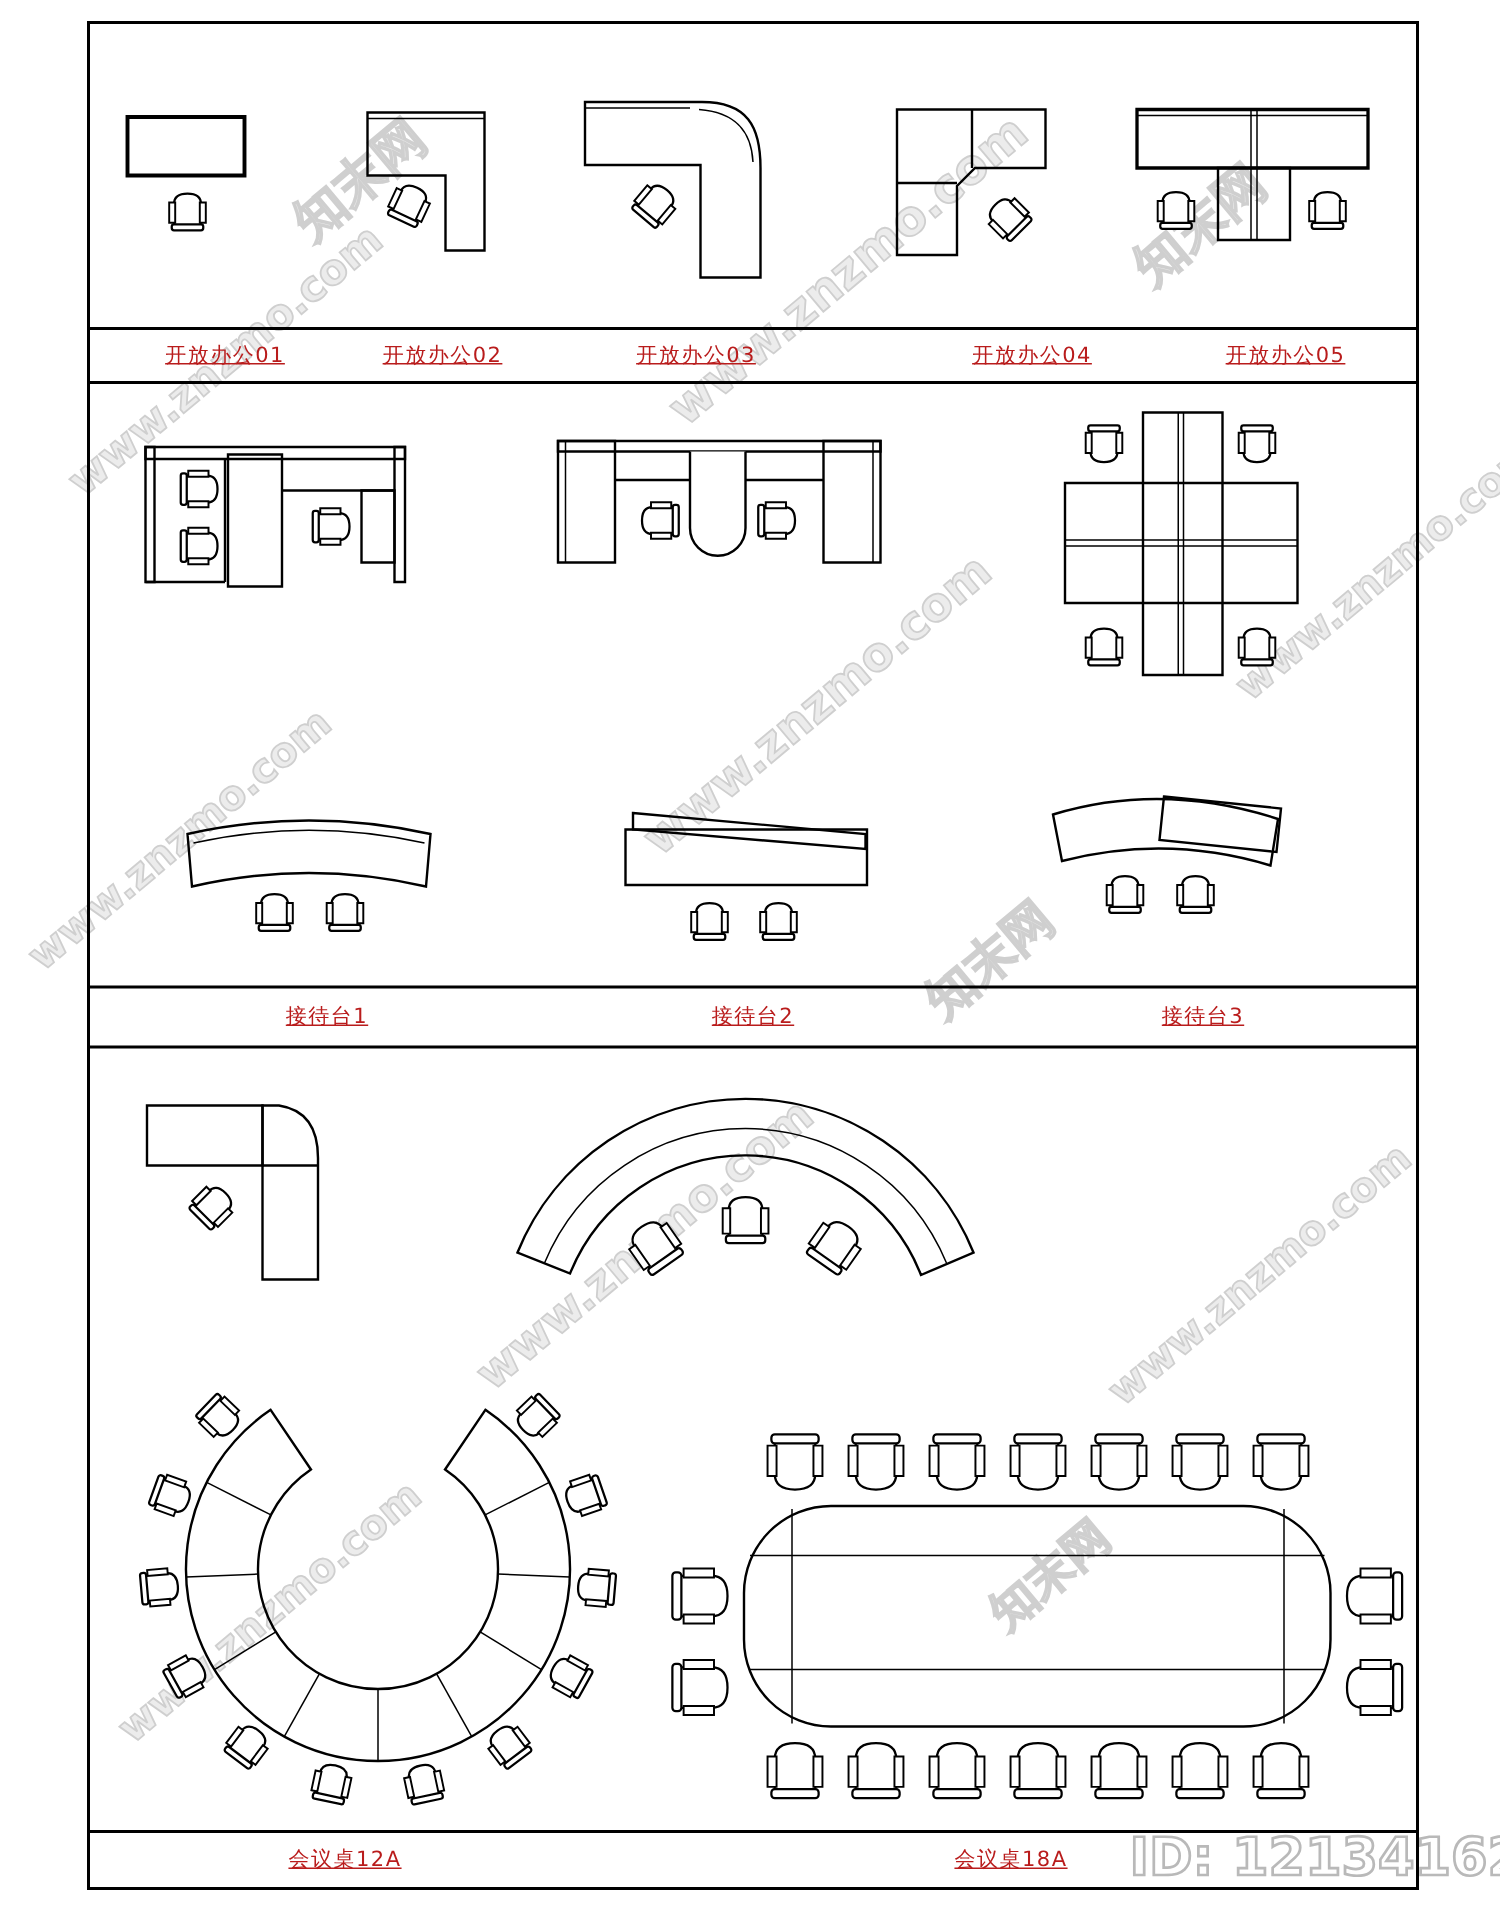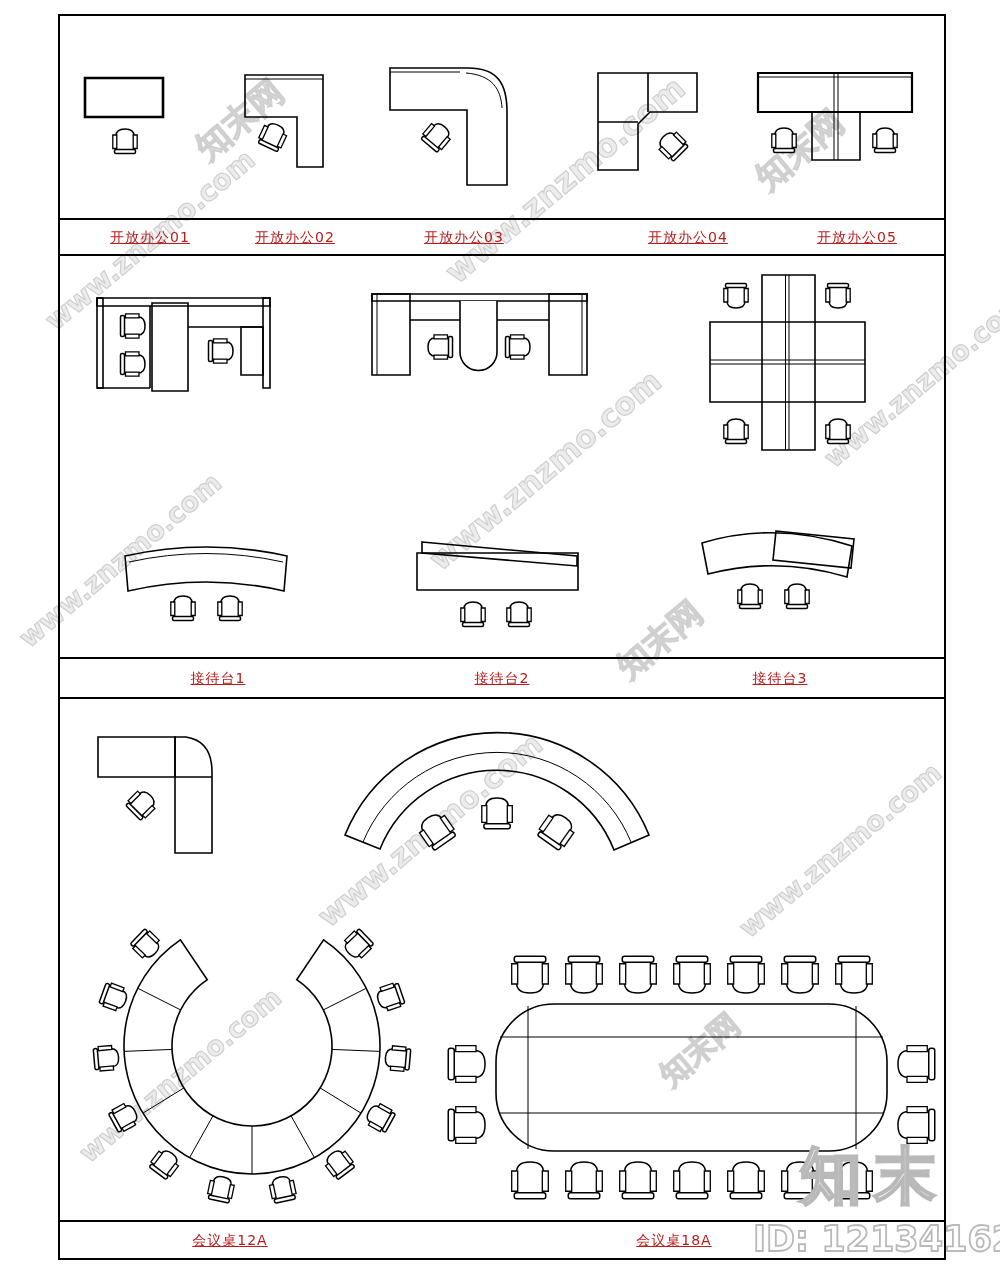--- a/index.html
+++ b/index.html
@@ -53,21 +53,21 @@
       <span class="lbl" style="left:235px">开放办公02</span>
       <span class="lbl" style="left:404px">开放办公03</span>
       <span class="lbl" style="left:628px">开放办公04</span>
       <span class="lbl" style="left:797px">开放办公05</span>
     </div>
 
 
     <div class="band" style="top:641px;height:38px;line-height:38px">
       <span class="lbl" style="left:158px">接待台1</span>
       <span class="lbl" style="left:442px">接待台2</span>
-      <span class="lbl" style="left:720px">接待台3</span>
+      <span class="lbl" style="left:742px">接待台3</span>
     </div>
 
 
     <div class="band last" style="top:1204px;height:36px;line-height:36px">
       <span class="lbl" style="left:170px">会议桌12A</span>
       <span class="lbl" style="left:614px">会议桌18A</span>
     </div>
   </div>
 
   <svg class="cad" width="1000" height="1275" viewBox="0 0 1000 1275" fill="none" stroke="#000" stroke-width="1.6">
@@ -236,16 +236,15 @@
       <use href="#chair" transform="translate(723.5,1157.5) scale(1.5)"></use>
       <use href="#chair" transform="translate(777.5,1157.5) scale(1.5)"></use>
       <use href="#chair" transform="translate(831.5,1157.5) scale(1.5)"></use>
       <use href="#chair" transform="translate(444.5,1041.5) rotate(90,22.5,22.5) scale(1.5)"></use>
       <use href="#chair" transform="translate(444.5,1102.5) rotate(90,22.5,22.5) scale(1.5)"></use>
       <use href="#chair" transform="translate(893.5,1041.5) rotate(-90,22.5,22.5) scale(1.5)"></use>
       <use href="#chair" transform="translate(893.5,1102.5) rotate(-90,22.5,22.5) scale(1.5)"></use>
     </g>
   </svg>
 
-  <div class="znzmo-logo">知末</div>
   <div class="znzmo-id">ID: 1213416242</div>
 
 </div>
 
 </body></html>

